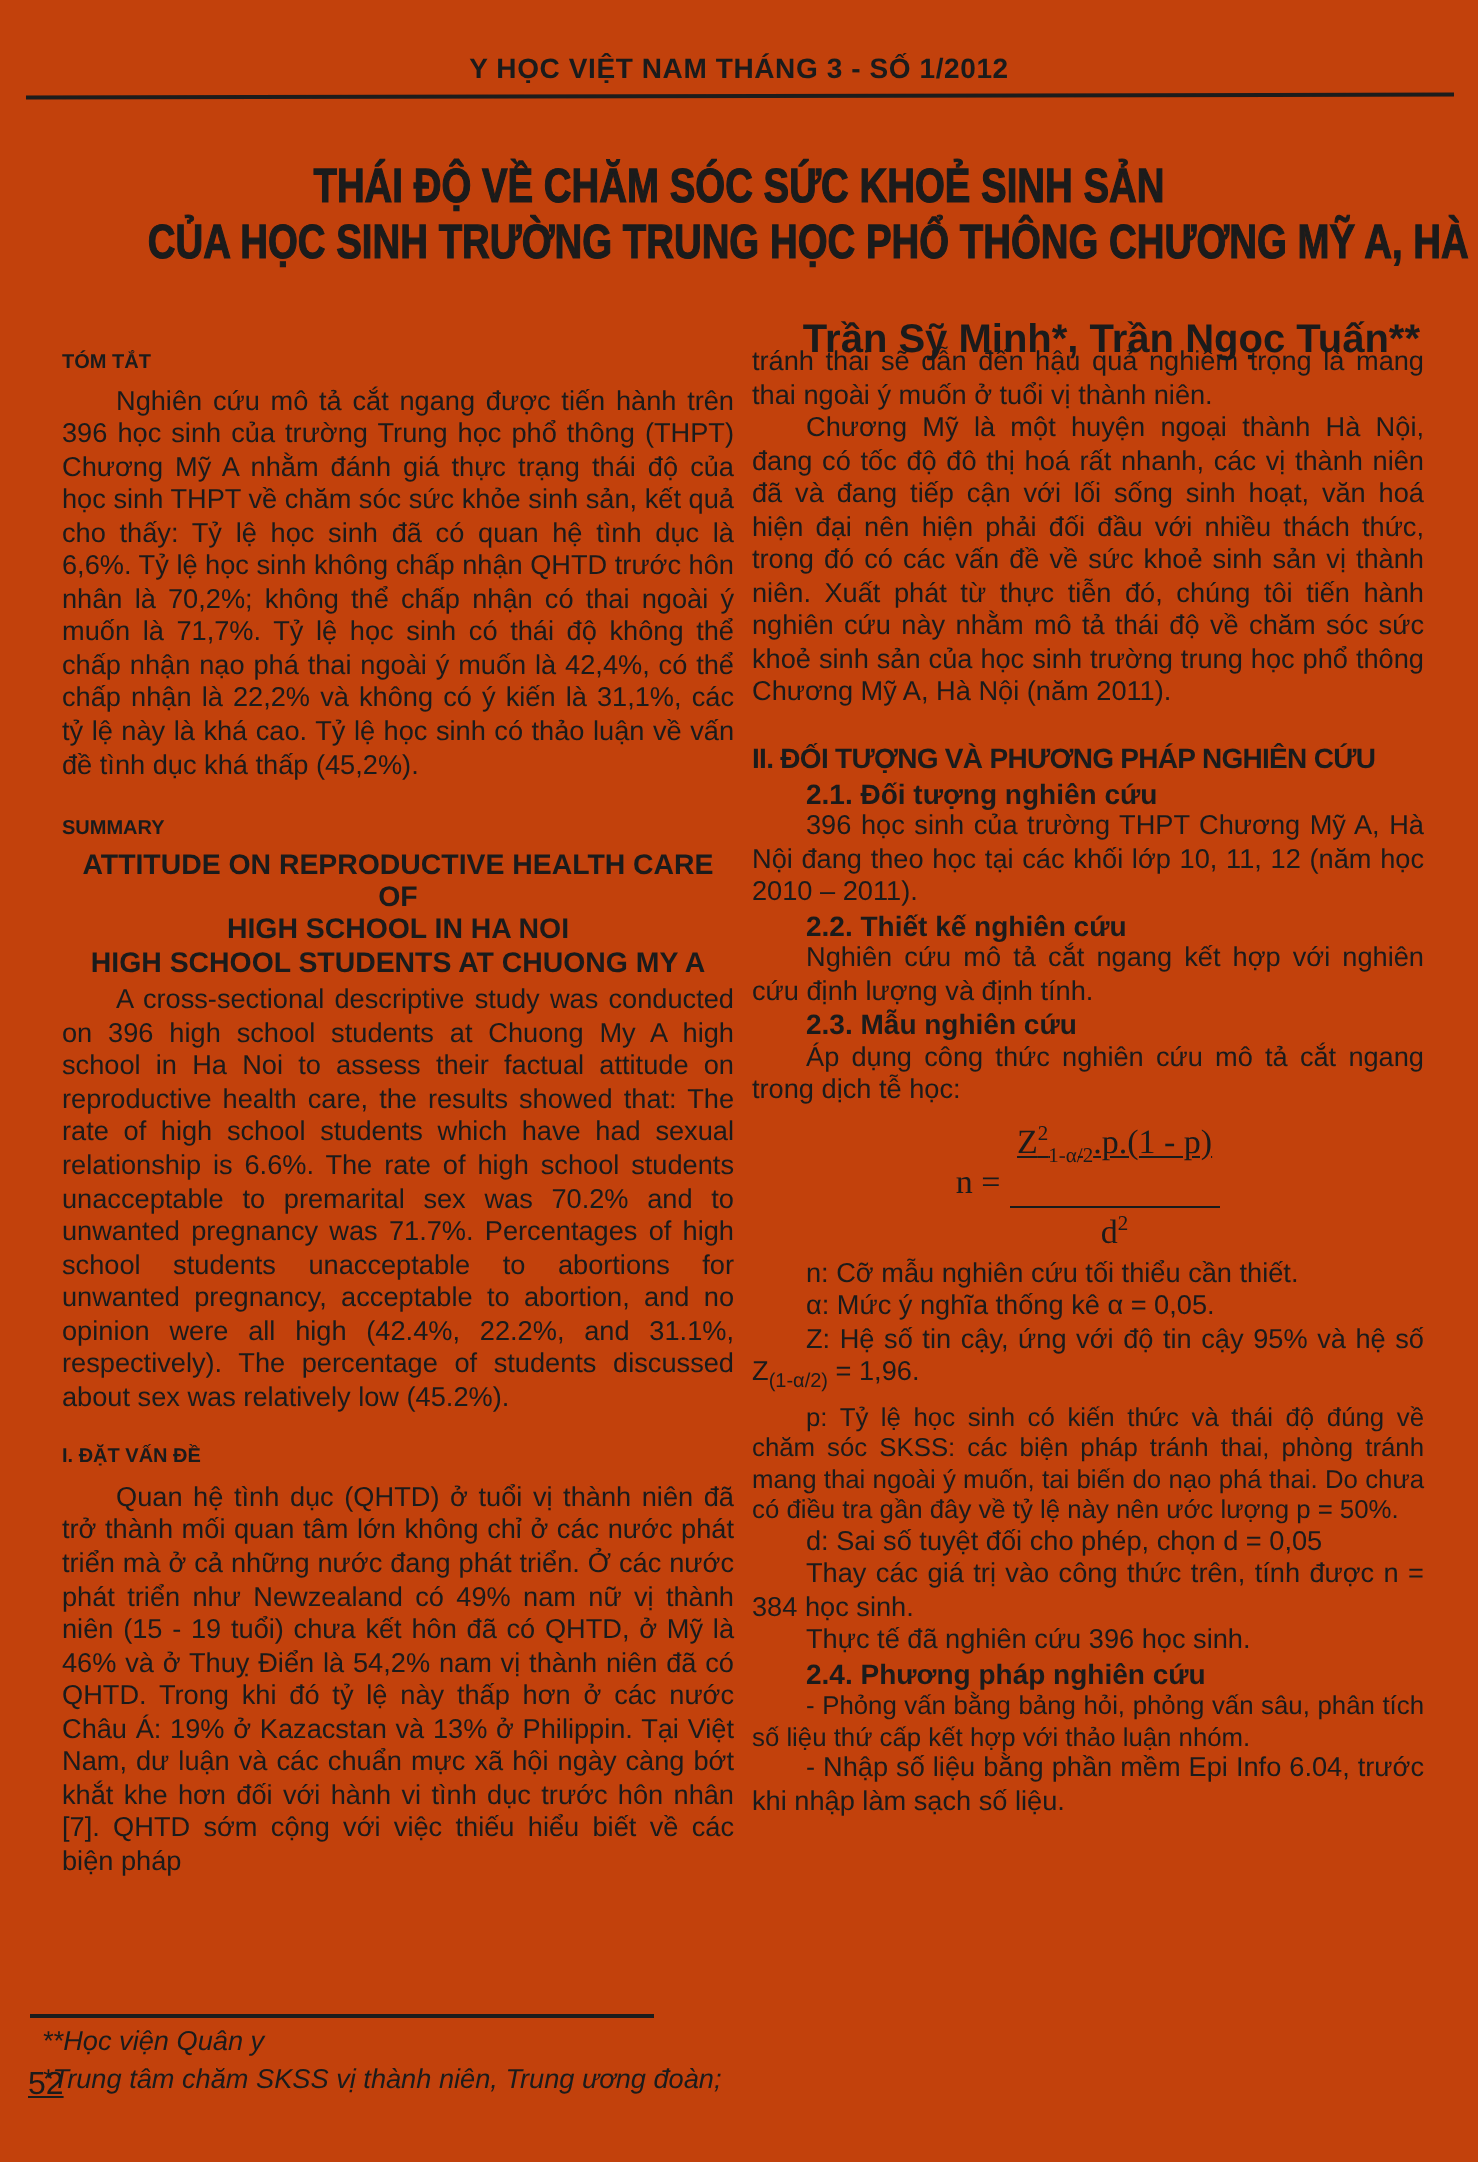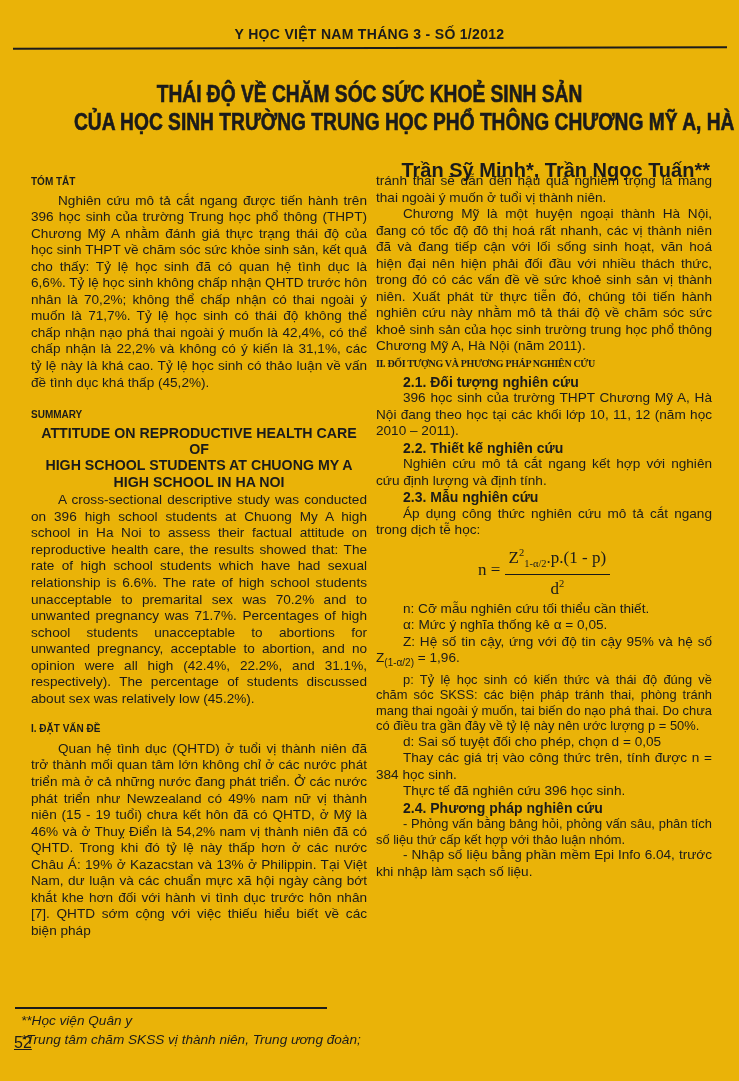--- a/index.html
+++ b/index.html
@@ -1,19 +1,19 @@
 <!DOCTYPE html>
 <html><head>
 <meta charset="utf-8">
 <style>
   html,body{margin:0;padding:0;background:#ffffff;}
   .page{
     position:relative;
     width:739px;height:1081px;
-    background:#eab308;
+    background:#c2410c;
     color:#1b1b1b;
     font-family:"Liberation Sans","DejaVu Sans",sans-serif;
     overflow:hidden;
   }
   
   .journal-header{
     position:absolute;top:26px;left:0;width:100%;
     text-align:center;font-size:14px;font-weight:bold;letter-spacing:.3px;
   }
   .header-rule{
@@ -36,33 +36,33 @@
   .columns{
     position:absolute;top:173px;left:31px;width:681px;
     display:flex;gap:9px;
   }
   .col{width:336px;font-size:13.6px;line-height:16.55px;text-align:justify;}
   .p{margin:0;text-indent:27px;}
   .h1{font-weight:bold;font-size:10px;margin:0;text-align:left;text-indent:0;}
   .h1.tomtat{margin:1px 0 2px 0;}
   .h1.summary{margin:16px 0 0 0;}
   .h1.sec1{margin:14px 0 3px 0;}
-  .h1.sec2{margin:1px 0 1px 0;font-size:10px;letter-spacing:-.35px;white-space:nowrap;font-family:Liberation Serif, serif;}
+  .h1.sec2{margin:16px 0 1px 0;font-size:14px;letter-spacing:-.35px;white-space:nowrap;}
   .h2{font-weight:bold;font-size:14px;margin:0;text-indent:27px;text-align:left;}
   .summary-subtitle{font-weight:bold;text-align:center;text-indent:0;margin:1px 0 2px 0;font-size:14.2px;line-height:16.4px;}
   .subtitle-line{display:block;}
   .small{font-size:12.9px;line-height:15.5px;}
   
   .formula{
     margin:6px 0 4px 0;text-align:center;text-indent:0;
     font-family:"Liberation Serif","DejaVu Serif",serif;
     font-size:17px;
   }
   .formula .frac{display:inline-block;vertical-align:middle;text-align:center;}
-  .formula .num{display:block;border-bottom:1.6px solid #1a1a1a;padding:0 4px 1px 4px;}
+  .formula .num{display:block;border-bottom:1.6px solid #1a1a1a;padding:0 4px 15px 4px;text-decoration:underline;}
   .formula .den{display:block;padding-top:1px;}
   .formula sup,.formula sub{font-size:10.5px;}
   .defsub{font-size:10px;vertical-align:sub;}
   
   .fn-rule{position:absolute;top:1007px;left:15px;width:312px;border-top:2.5px solid #1c1c1c;}
   .footnotes{position:absolute;top:1012px;left:21px;font-style:italic;font-size:13.6px;line-height:18.5px;}
   .fn-line{display:block;}
   .page-number{position:absolute;top:1034px;left:14px;font-size:16px;text-decoration:underline;}
 </style>
 </head>
@@ -82,22 +82,22 @@
 
   <div class="columns">
 
     <div class="col">
       <div class="h1 tomtat">TÓM TẮT</div>
       <p class="p">Nghiên cứu mô tả cắt ngang được tiến hành trên 396 học sinh của trường Trung học phổ thông (THPT) Chương Mỹ A nhằm đánh giá thực trạng thái độ của học sinh THPT về chăm sóc sức khỏe sinh sản, kết quả cho thấy: Tỷ lệ học sinh đã có quan hệ tình dục là 6,6%. Tỷ lệ học sinh không chấp nhận QHTD trước hôn nhân là 70,2%; không thể chấp nhận có thai ngoài ý muốn là 71,7%. Tỷ lệ học sinh có thái độ không thể chấp nhận nạo phá thai ngoài ý muốn là 42,4%, có thể chấp nhận là 22,2% và không có ý kiến là 31,1%, các tỷ lệ này là khá cao. Tỷ lệ học sinh có thảo luận về vấn đề tình dục khá thấp (45,2%).</p>
 
       <div class="h1 summary">SUMMARY</div>
       <div class="summary-subtitle">
         <span class="subtitle-line">ATTITUDE ON REPRODUCTIVE HEALTH CARE OF</span>
+        <span class="subtitle-line">HIGH SCHOOL IN HA NOI</span>
         <span class="subtitle-line">HIGH SCHOOL STUDENTS AT CHUONG MY A</span>
-        <span class="subtitle-line">HIGH SCHOOL IN HA NOI</span>
       </div>
       <p class="p">A cross-sectional descriptive study was conducted on 396 high school students at Chuong My A high school in Ha Noi to assess their factual attitude on reproductive health care, the results showed that: The rate of high school students which have had sexual relationship is 6.6%. The rate of high school students unacceptable to premarital sex was 70.2% and to unwanted pregnancy was 71.7%. Percentages of high school students unacceptable to abortions for unwanted pregnancy, acceptable to abortion, and no opinion were all high (42.4%, 22.2%, and 31.1%, respectively). The percentage of students discussed about sex was relatively low (45.2%).</p>
 
       <div class="h1 sec1">I. ĐẶT VẤN ĐỀ</div>
       <p class="p">Quan hệ tình dục (QHTD) ở tuổi vị thành niên đã trở thành mối quan tâm lớn không chỉ ở các nước phát triển mà ở cả những nước đang phát triển. Ở các nước phát triển như Newzealand có 49% nam nữ vị thành niên (15 - 19 tuổi) chưa kết hôn đã có QHTD, ở Mỹ là 46% và ở Thuỵ Điển là 54,2% nam vị thành niên đã có QHTD. Trong khi đó tỷ lệ này thấp hơn ở các nước Châu Á: 19% ở Kazacstan và 13% ở Philippin. Tại Việt Nam, dư luận và các chuẩn mực xã hội ngày càng bớt khắt khe hơn đối với hành vi tình dục trước hôn nhân [7]. QHTD sớm cộng với việc thiếu hiểu biết về các biện pháp</p>
     </div>
 
     <div class="col">
       <p class="p" style="text-indent:0;">tránh thai sẽ dẫn đến hậu quả nghiêm trọng là mang thai ngoài ý muốn ở tuổi vị thành niên.</p>
       <p class="p">Chương Mỹ là một huyện ngoại thành Hà Nội, đang có tốc độ đô thị hoá rất nhanh, các vị thành niên đã và đang tiếp cận với lối sống sinh hoạt, văn hoá hiện đại nên hiện phải đối đầu với nhiều thách thức, trong đó có các vấn đề về sức khoẻ sinh sản vị thành niên. Xuất phát từ thực tiễn đó, chúng tôi tiến hành nghiên cứu này nhằm mô tả thái độ về chăm sóc sức khoẻ sinh sản của học sinh trường trung học phổ thông Chương Mỹ A, Hà Nội (năm 2011).</p>

